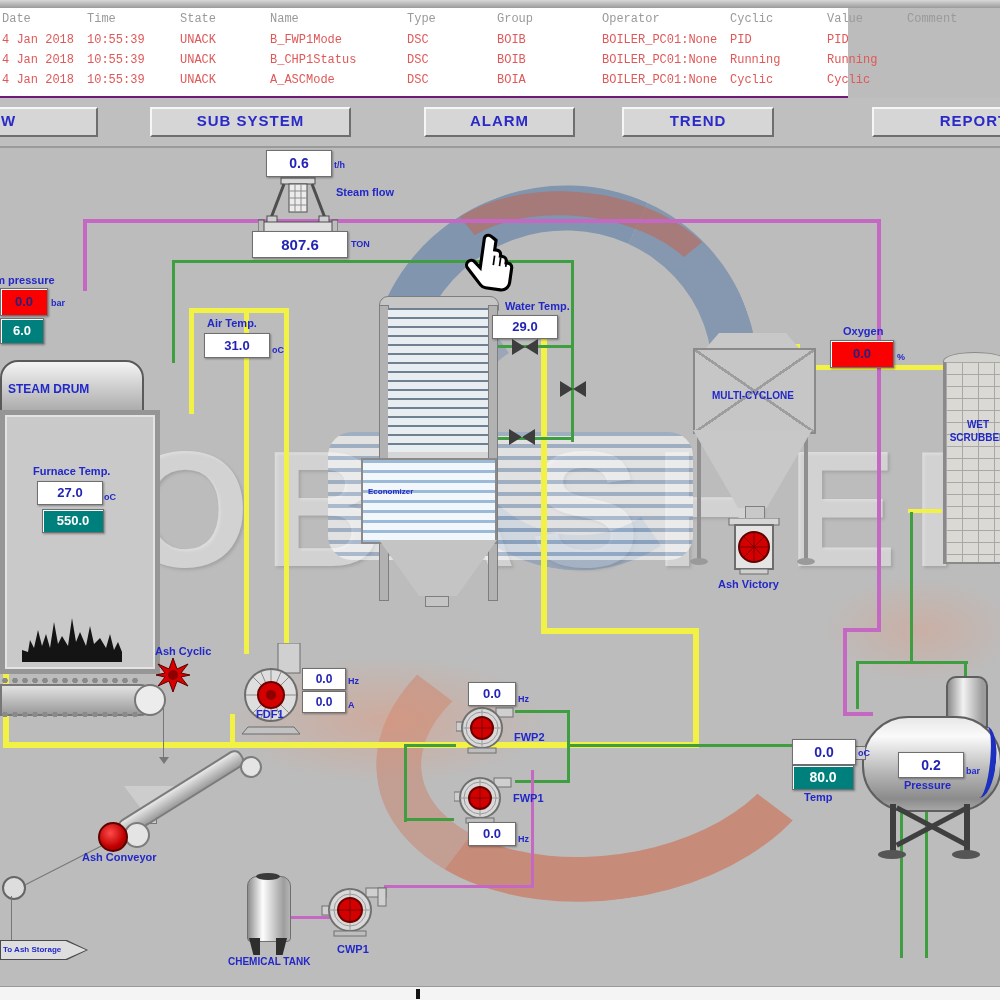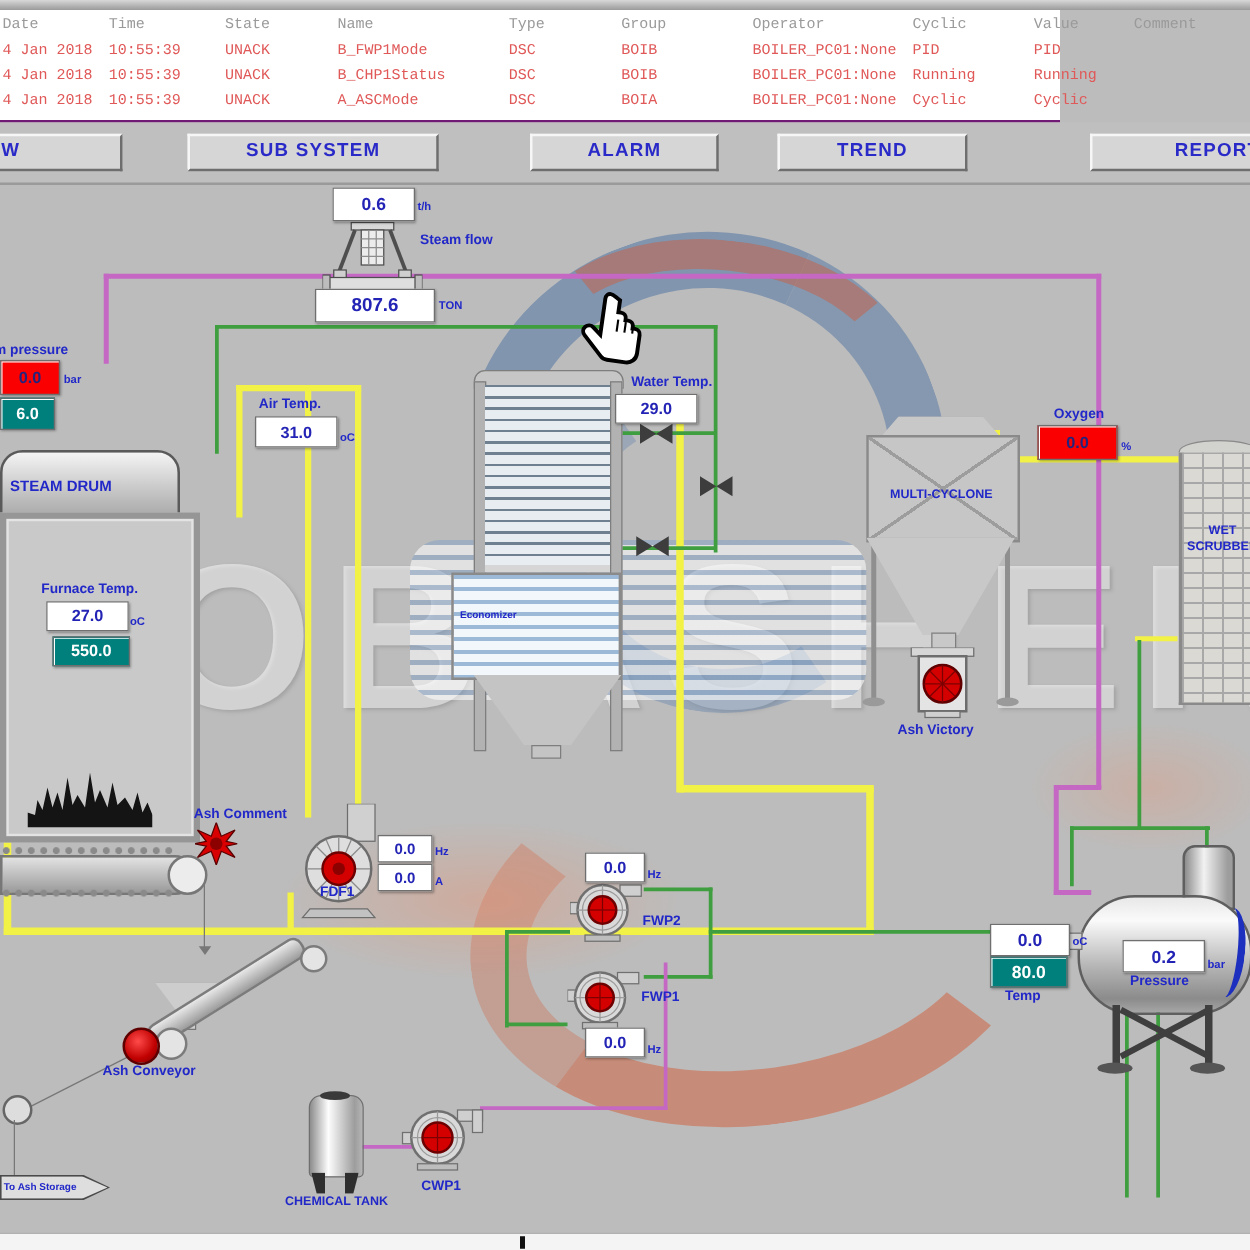--- a/index.html
+++ b/index.html
@@ -201,21 +201,21 @@
               background-image:radial-gradient(circle,#8a8a8a 2.5px,transparent 3px);background-size:10px 7px;"></div>
   <div class="eq" style="left:0;top:684px;width:152px;height:28px;border:2px solid #777;border-radius:0 16px 16px 0;
               background:linear-gradient(#e2e2e2,#9a9a9a);z-index:4;"></div>
   <div class="eq" style="left:134px;top:684px;width:28px;height:28px;border:2px solid #777;border-radius:50%;background:#ececec;z-index:5;"></div>
   <div class="eq" style="left:0;top:711px;width:140px;height:7px;z-index:4;
               background-image:radial-gradient(circle,#8a8a8a 2.5px,transparent 3px);background-size:10px 7px;"></div>
   <svg class="eq" style="left:156px;top:658px;z-index:5;" width="34" height="34" viewBox="0 0 34 34">
     <polygon points="17,0 21,11 32,6 25,15 34,17 25,19 32,28 21,23 17,34 13,23 2,28 9,19 0,17 9,15 2,6 13,11" fill="#d80000" stroke="#5a0000"></polygon>
     <circle cx="17" cy="17" r="5" fill="#8d0000"></circle>
   </svg>
-  <div class="lbl" style="left:155px;top:645px;">Ash Comment</div>
+  <div class="lbl" style="left:155px;top:645px;">Ash Cyclic</div>
 
   <div class="lbl" style="left:-28px;top:274px;">Steam pressure</div>
   <div class="vbox red" style="left:0;top:288px;width:46px;height:26px;line-height:26px;">0.0</div>
   <div class="lbl sm" style="left:51px;top:298px;">bar</div>
   <div class="vbox teal" style="left:0;top:318px;width:42px;height:24px;line-height:24px;">6.0</div>
 
   <div class="lbl" style="left:33px;top:465px;">Furnace Temp.</div>
   <div class="vbox" style="left:37px;top:481px;width:64px;height:22px;line-height:22px;">27.0</div>
   <div class="lbl sm" style="left:104px;top:492px;">oC</div>
   <div class="vbox teal" style="left:42px;top:509px;width:60px;height:22px;line-height:22px;">550.0</div>

